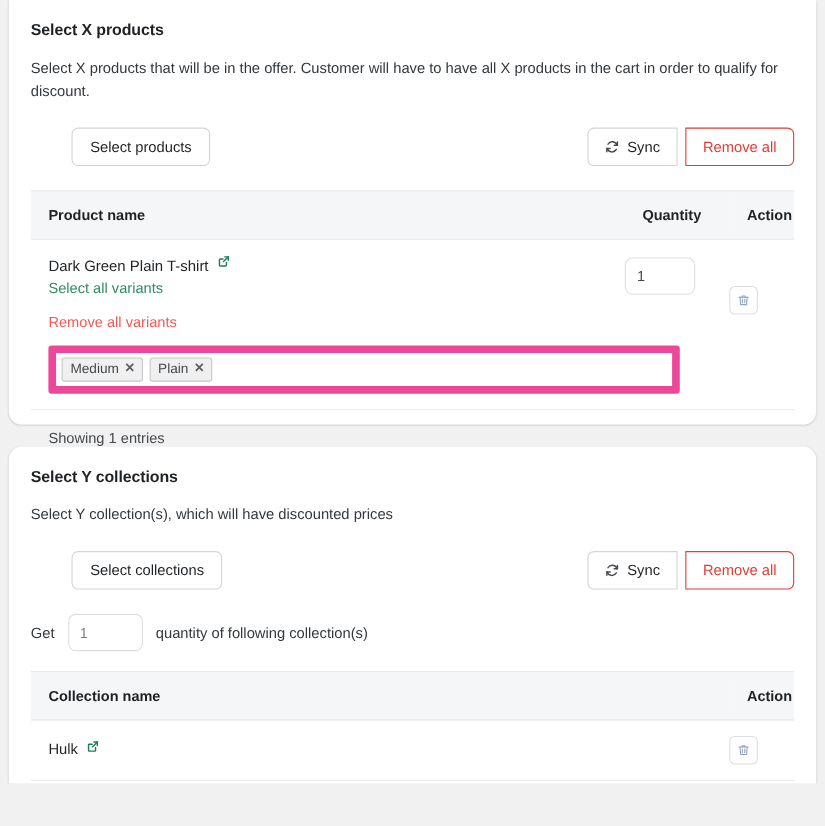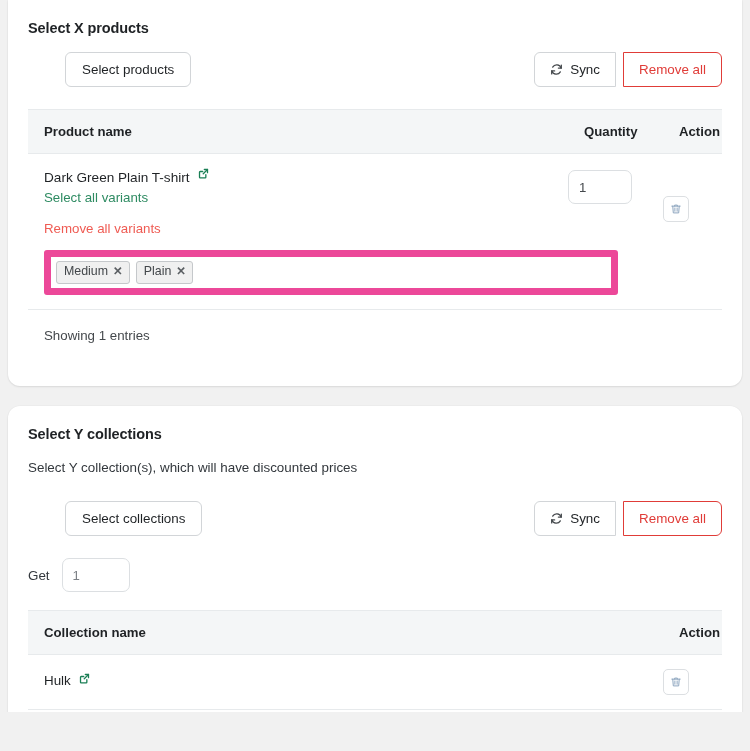--- a/index.html
+++ b/index.html
@@ -232,20 +232,21 @@
 </style>
 </head>
 <body>
 
 <div class="page">
 
   <section class="card" id="card-x">
     <div class="card-inner">
 
       <h2 class="section-title">Select X products</h2>
+      <p class="section-desc">Select X products that will be in the offer. Customer will have to have all X products in the cart in order to qualify for discount.</p>
 
       <div class="actions-row">
         <button class="btn">Select products</button>
         <div class="btn-group">
           <button class="btn btn-sync">
             <span class="sync-icon">
               <svg viewBox="0 0 16 16" fill="none" stroke="currentColor" stroke-width="1.6" stroke-linecap="round">
                 <path d="M13.6 6.2A5.7 5.7 0 0 0 3.3 5.1"></path>
                 <path d="M2.4 9.8a5.7 5.7 0 0 0 10.3 1.1"></path>
                 <path d="M13.9 2.6v3.6h-3.6"></path>
@@ -348,20 +349,21 @@
             </span>
             <span>Sync</span>
           </button>
           <button class="btn btn-danger">Remove all</button>
         </div>
       </div>
 
       <div class="get-row">
         <span>Get</span>
         <input class="get-input" type="text" value="1" style="">
+        <span>quantity of following collection(s)</span>
       </div>
 
       <table class="dt">
         <colgroup>
           <col style="width:635px">
           <col style="width:59px">
         </colgroup>
         <thead>
           <tr>
             <th>Collection name</th>

